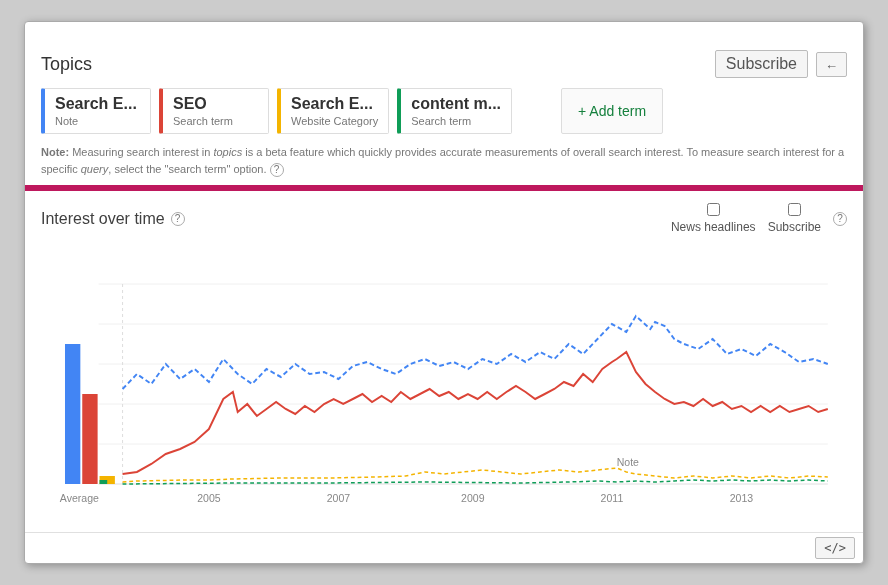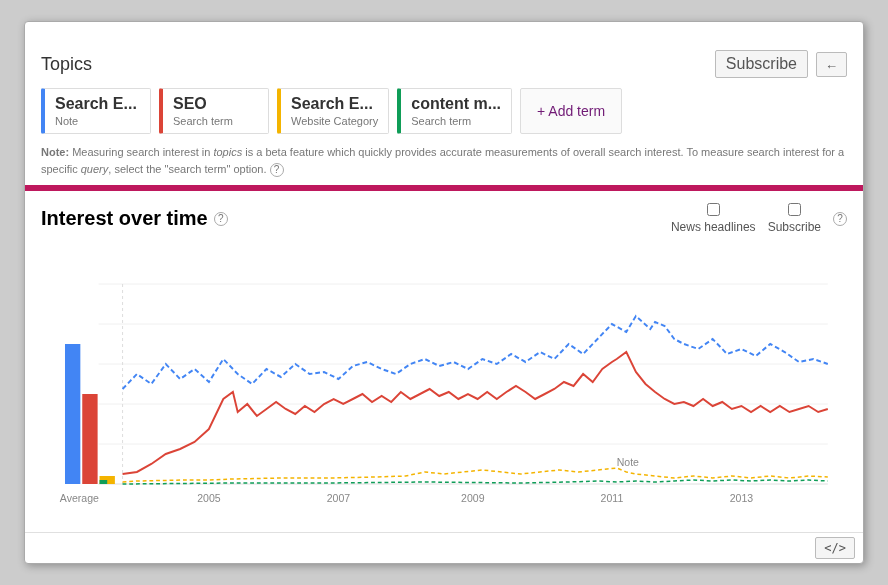--- a/index.html
+++ b/index.html
@@ -90,26 +90,27 @@
     }
     .term-pill.blue { border-left: 4px solid #4285f4; }
     .term-pill.red  { border-left: 4px solid #db4437; }
     .term-pill.yellow { border-left: 4px solid #f4b400; }
     .term-pill.green { border-left: 4px solid #0f9d58; }
     .add-term-btn {
       border: 1px solid #ddd;
       border-radius: 2px;
       padding: 6px 16px;
       background: #fafafa;
-      color: #701a75;
+      color: #15803d;
       font-size: 14px;
       cursor: pointer;
       display: flex;
       align-items: center;
       gap: 4px;
+      margin-left: 41px;
     }
     
     .beta-notice {
       font-size: 11px;
       color: #777;
       margin-top: 10px;
       line-height: 1.5;
     }
     .beta-notice em { font-style: italic; }
     .help-icon {
@@ -133,23 +134,23 @@
       align-items: center;
       justify-content: space-between;
       margin-bottom: 10px;
     }
     .interest-title-group {
       display: flex;
       align-items: center;
       gap: 6px;
     }
     .interest-title {
-      font-size: 20px;
-      color: #000000;
-      font-weight: bold;
+      font-size: 16px;
+      color: #404040;
+      font-weight: normal;
     }
     .interest-options {
       display: flex;
       align-items: center;
       gap: 12px;
     }
     .checkbox-label {
       display: flex;
       align-items: center;
       gap: 4px;

